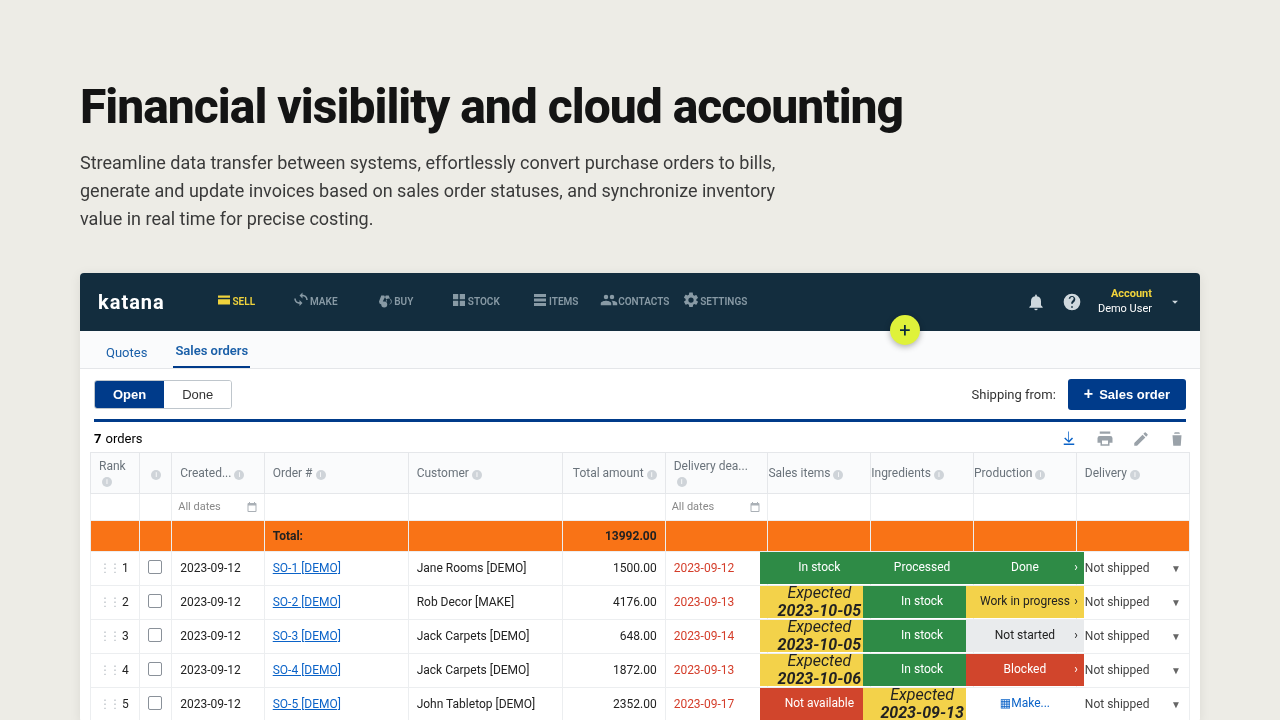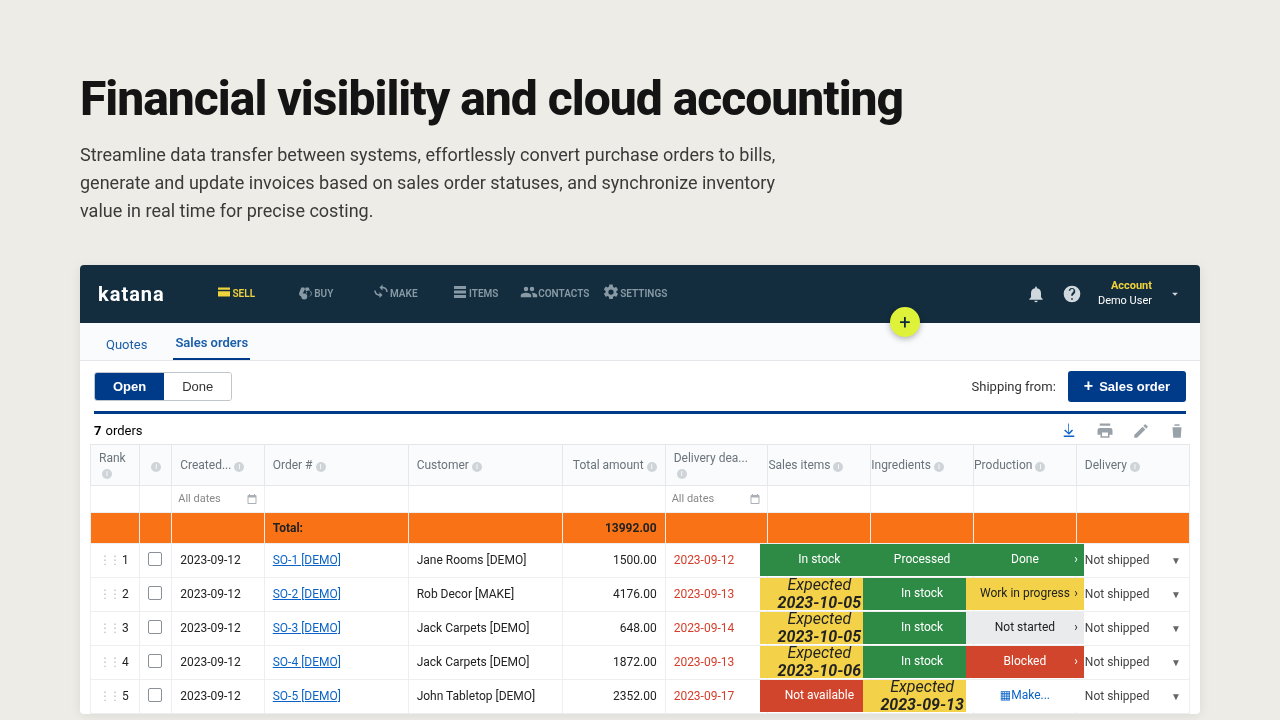--- a/index.html
+++ b/index.html
@@ -1,18 +1,18 @@
 <!DOCTYPE html>
 <html><head>
 <meta charset="utf-8">
 <style>
   * { box-sizing: border-box; margin: 0; padding: 0; }
   body { background: #edece6; font-family: -apple-system, BlinkMacSystemFont, "Segoe UI", Roboto, Arial, sans-serif; width: 1280px; height: 720px; overflow: hidden; }
   .hero { padding: 70px 80px 40px; }
-  .hero h1 { font-size: 48px; font-weight: 800; letter-spacing: -1px; color: #141414; margin-bottom: 14px; }
+  .hero h1 { font-size: 48px; font-weight: 800; letter-spacing: -1px; color: #141414; margin-bottom: 14px; margin-top: 8px; }
   .hero p { font-size: 18px; line-height: 1.55; color: #3a3a3a; max-width: 700px; }
 
   .app { margin: 0 80px; background: #fff; border-radius: 4px; overflow: hidden; box-shadow: 0 2px 12px rgba(0,0,0,.08); }
 
   .topnav { background: #132d3e; display: flex; align-items: center; height: 58px; padding: 0 18px; position: relative; }
   .logo { color: #fff; font-weight: 700; font-size: 20px; letter-spacing: 1px; margin-right: 30px; }
   .nav-items { display: flex; gap: 0; }
   .nav-item { display: flex; flex-direction: row; align-items: center; justify-content: center; width: 80px; height: 58px; color: #889aa5; font-size: 10px; font-weight: 600; cursor: pointer; }
   .nav-item.active { color: #f0d33c; }
   .nav-item svg { width: 18px; height: 18px; margin-bottom: 3px; fill: currentColor; }
@@ -90,29 +90,35 @@
     <div class="logo">katana</div>
     <div class="nav-items" id="nav-items">
         <div class="nav-item active">
           <svg viewBox="0 0 24 24">
             <path d="M4 6h16v3H4zm0 5h16v7H4z"></path>
           </svg>
           <span>SELL</span>
         </div>
         <div class="nav-item">
           <svg viewBox="0 0 24 24">
+            <path d="M14 2l-4 4 4 4V7c3 0 5 2 5 5h2c0-4-3-7-7-7zm-4 13c-3 0-5-2-5-5H3c0 4 3 7 7 7v3l4-4-4-4z"></path>
+          </svg>
+          <span>MAKE</span>
+        </div>
+        <div class="nav-item">
+          <svg viewBox="0 0 24 24">
             <path d="M7 18a4 4 0 1 0 4-4H9l4-8H7l-3 8a4 4 0 0 0 3 4zm10 0a4 4 0 1 0-4-4h2l-4-8h6l3 8a4 4 0 0 1-3 4z"></path>
           </svg>
           <span>BUY</span>
         </div>
         <div class="nav-item">
           <svg viewBox="0 0 24 24">
-            <path d="M14 2l-4 4 4 4V7c3 0 5 2 5 5h2c0-4-3-7-7-7zm-4 13c-3 0-5-2-5-5H3c0 4 3 7 7 7v3l4-4-4-4z"></path>
-          </svg>
-          <span>MAKE</span>
+            <path d="M4 4h7v7H4zm9 0h7v7h-7zM4 13h7v7H4zm9 0h7v7h-7z"></path>
+          </svg>
+          <span>STOCK</span>
         </div>
         <div class="nav-item">
           <svg viewBox="0 0 24 24">
             <path d="M4 4h16v4H4zm0 6h16v4H4zm0 6h16v4H4z"></path>
           </svg>
           <span>ITEMS</span>
         </div>
         <div class="nav-item">
           <svg viewBox="0 0 24 24">
             <path d="M16 11a3 3 0 1 0-3-3 3 3 0 0 0 3 3zM8 11a3 3 0 1 0-3-3 3 3 0 0 0 3 3zm0 2c-2.33 0-7 1.17-7 3.5V19h14v-2.5C15 14.17 10.33 13 8 13zm8 0c-.29 0-.62.02-.97.05A4.22 4.22 0 0 1 17 16.5V19h6v-2.5c0-2.33-4.67-3.5-7-3.5z"></path>

